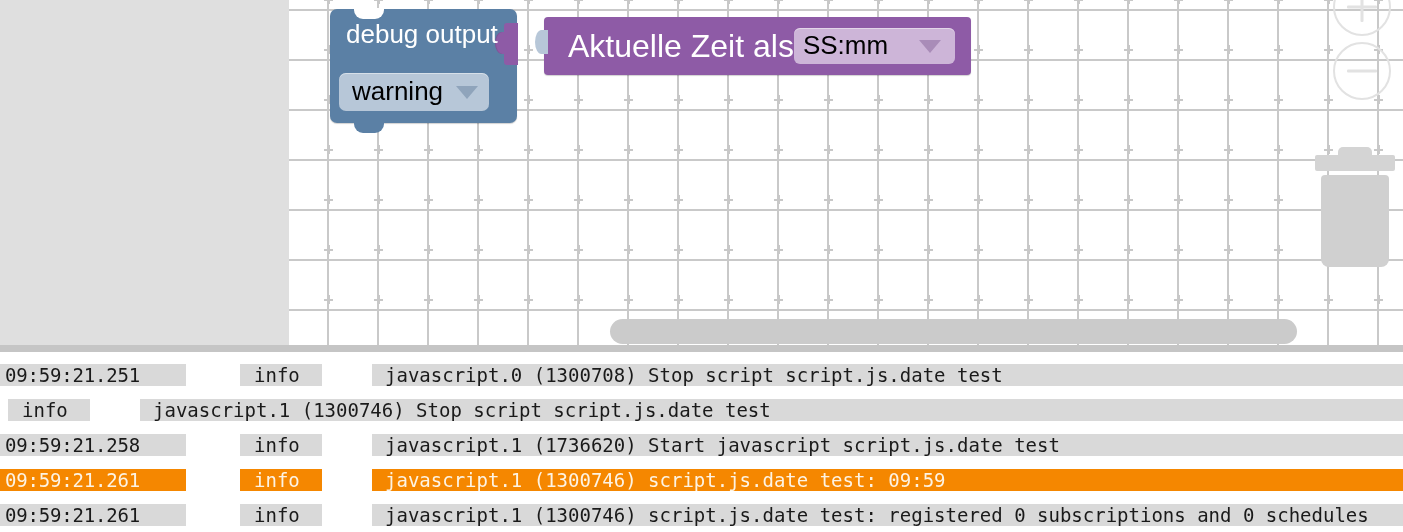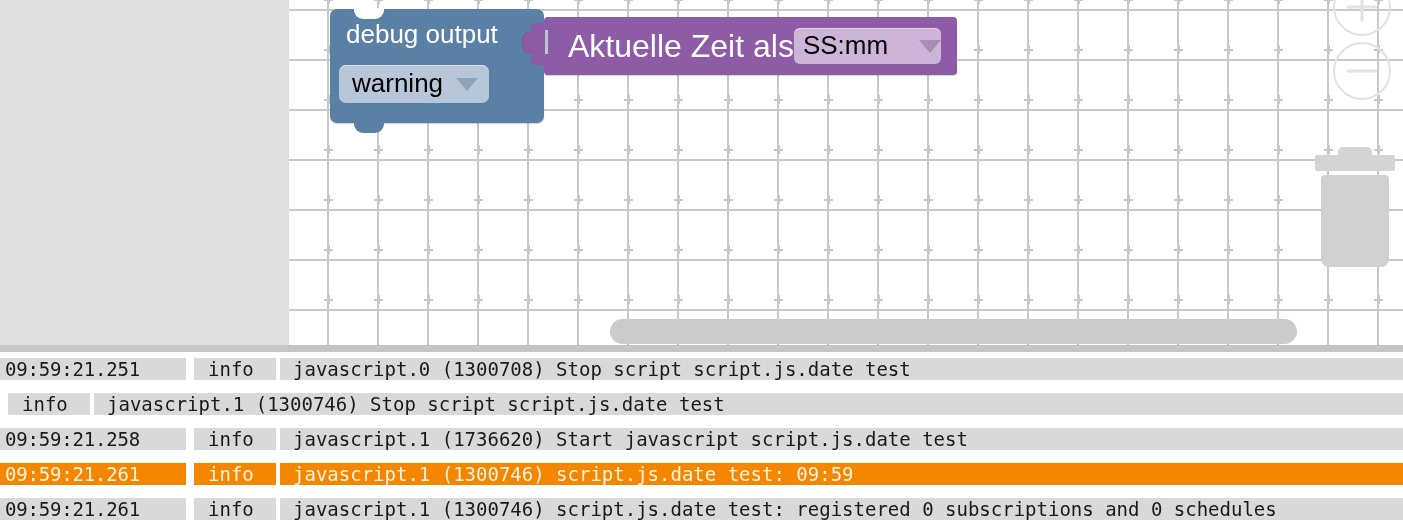--- a/index.html
+++ b/index.html
@@ -94,21 +94,21 @@
 
   
   .block-group {
     position: absolute;
     left: 41px;
     top: 9px;
   }
 
   .stmt-block {
     position: relative;
-    width: 214px;
+    width: 187px;
     height: 114px;
     background: #5b80a5;
     border-radius: 7px;
     box-shadow: 0 1px 1px rgba(0,0,0,0.18);
   }
   
   .stmt-block .notch-top {
     position: absolute;
     left: 24px;
     top: -1px;
@@ -185,21 +185,21 @@
     height: 0;
     border-left: 11px solid transparent;
     border-right: 11px solid transparent;
     border-top: 13px solid #8fa4bb;
     margin-top: 2px;
   }
 
   .block-row-2 {
     position: absolute;
     left: 9px;
-    top: 56px;
+    top: 64px;
   }
 
   
   .value-block {
     position: absolute;
     left: 214px;
     top: 8px;
     height: 58px;
     background: #8e5ba6;
     border-radius: 4px;
@@ -209,21 +209,21 @@
     box-shadow: 0 1px 1px rgba(0,0,0,0.18);
   }
   .value-block .v-label {
     color: #ffffff;
     font-size: 32px;
     font-family: "Liberation Sans", sans-serif;
     white-space: nowrap;
   }
   .value-block .dropdown-field {
     background: #cdb5d8;
-    padding: 4px 0 5px 9px;
+    padding: 4px 14px 5px 9px;
     gap: 31px;
     border-radius: 6px;
   }
   .value-block .dd-arrow {
     border-top-color: #a98cb8;
   }
   
   .value-plug {
     position: absolute;
     left: -9px;
@@ -330,24 +330,25 @@
     flex: 1 1 auto;
     background: #ffffff;
     display: flex;
     flex-direction: column;
     overflow: hidden;
   }
   .log-row {
     display: flex;
     height: 34px;
     flex: 0 0 34px;
-    align-items: center;
+    align-items: flex-end;
     margin-bottom: 1px;
     font-family: "DejaVu Sans Mono", monospace;
     font-size: 19px;
+    gap: 46px;
   }
   .log-cell {
     background: #d9d9d9;
     display: flex;
     align-items: center;
     color: #1a1a1a;
     box-sizing: border-box;
     overflow: hidden;
     white-space: nowrap;
   }

